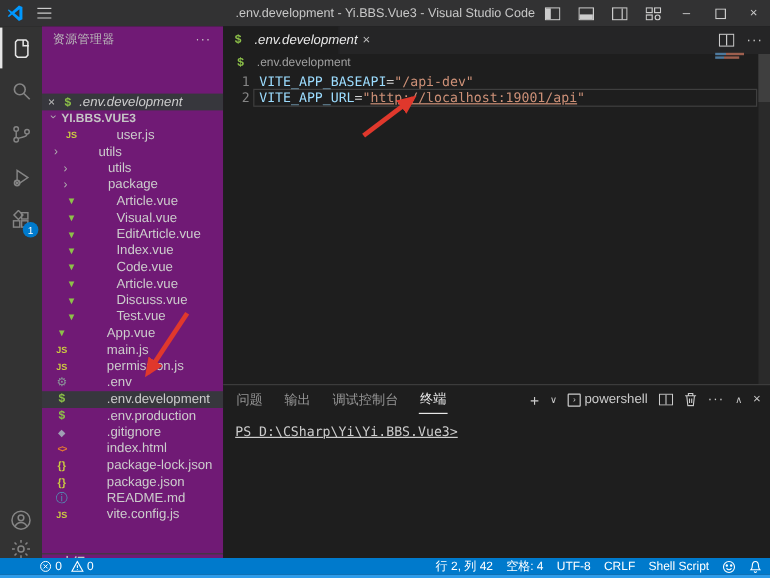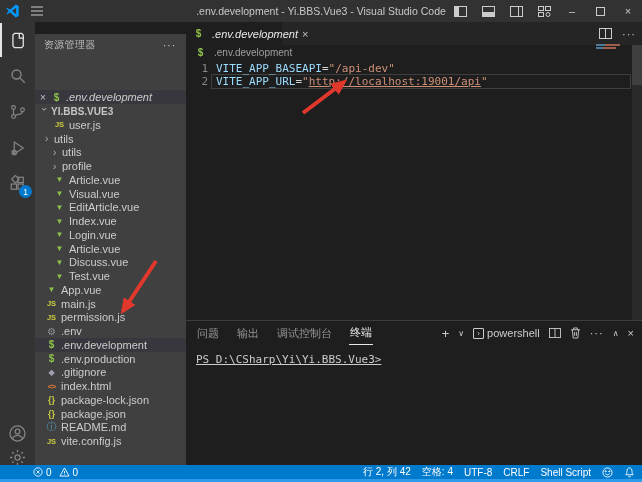--- a/index.html
+++ b/index.html
@@ -17,33 +17,33 @@
   .tb-btn { width:28px; height:22px; display:flex; align-items:center; justify-content:center; color:#cccccc; cursor:pointer; }
 
   
   .activitybar { position:absolute; left:0; top:22px; width:35px; height:443px; background:#333333; }
   .ab-item { position:absolute; left:0; width:35px; height:34px; display:flex; align-items:center; justify-content:center; cursor:pointer; color:#858585; }
   .ab-item.active { color:#e7e7e7; border-left:2px solid #e7e7e7; }
   .ab-badge { position:absolute; right:3px; bottom:3px; min-width:13px; height:13px; border-radius:50%;
               background:#007acc; color:#fff; font-size:8.5px; display:flex; align-items:center; justify-content:center; }
 
   
-  .sidebar { position:absolute; left:35px; top:34px; width:151px; height:443px; background:#404040; color:#cccccc; overflow:hidden; }
+  .sidebar { position:absolute; left:35px; top:22px; width:151px; height:443px; background:#701a75; color:#cccccc; overflow:hidden; }
   .sb-header { position:absolute; left:0; top:0; width:151px; height:22px; display:flex; align-items:center; padding-left:9px;
                font-size:10px; color:#bbbbbb; letter-spacing:.3px; }
   .sb-header .more { position:absolute; right:10px; top:0; height:22px; display:flex; align-items:center; color:#cccccc; cursor:pointer; letter-spacing:1px; }
   .sb-section { position:absolute; left:0; width:151px; height:14px; display:flex; align-items:center; gap:3px;
                 font-size:10px; font-weight:bold; color:#c5c5c5; padding-left:4px; cursor:pointer; }
   .chev { display:inline-block; width:9px; font-size:10px; color:#b0b0b0; transform-origin:50% 55%; font-weight:normal; }
   .chev.down { transform:rotate(90deg); }
   .oe-item { position:absolute; left:0; top:56px; width:151px; height:14px; background:#37373d;
              display:flex; align-items:center; font-size:11px; cursor:pointer; }
   .oe-close { width:10px; margin-left:5px; color:#c0c0c0; font-size:10px; }
   .tree { position:absolute; left:0; top:84px; width:151px; }
-  .trow { height:13.75px; display:flex; align-items:center; font-size:11px; color:#cccccc; cursor:pointer; white-space:nowrap; }
+  .trow { height:13.75px; display:flex; align-items:center; font-size:11px; color:#cccccc; cursor:pointer; white-space:nowrap;gap:28px; }
   .trow.selected { background:#37373d; }
   .fi { display:inline-flex; width:13px; justify-content:center; margin-right:3px; font-size:9px; flex:none; }
   .fi-js { color:#cbcb41; font-weight:bold; font-size:7.5px; }
   .fi-vue { color:#8dc149; font-size:8px; }
   .fi-shell { color:#8dc149; font-weight:bold; font-size:10px; }
   .fi-gear { color:#8a9199; font-size:10px; }
   .fi-diamond { color:#a0a0b4; font-size:8px; }
   .fi-html { color:#e37933; font-weight:bold; font-size:8px; letter-spacing:-1px; }
   .fi-braces { color:#cbcb41; font-weight:bold; font-size:9px; }
   .fi-info { color:#519aba; font-size:10px; }
@@ -227,41 +227,41 @@
         <div class="trow" style="padding-left: 10px;">
           <span class="chev">›</span>
           <span>utils</span>
         </div>
         <div class="trow" style="padding-left: 18px;">
           <span class="chev">›</span>
           <span>utils</span>
         </div>
         <div class="trow" style="padding-left: 18px;">
           <span class="chev">›</span>
-          <span>profile</span>
+          <span>package</span>
         </div>
         <div class="trow" style="padding-left: 18px;">
           <span class="fi fi-vue">▼</span>
           <span>Article.vue</span>
         </div>
         <div class="trow" style="padding-left: 18px;">
           <span class="fi fi-vue">▼</span>
           <span>Visual.vue</span>
         </div>
         <div class="trow" style="padding-left: 18px;">
           <span class="fi fi-vue">▼</span>
           <span>EditArticle.vue</span>
         </div>
         <div class="trow" style="padding-left: 18px;">
           <span class="fi fi-vue">▼</span>
           <span>Index.vue</span>
         </div>
         <div class="trow" style="padding-left: 18px;">
           <span class="fi fi-vue">▼</span>
-          <span>Login.vue</span>
+          <span>Code.vue</span>
         </div>
         <div class="trow" style="padding-left: 18px;">
           <span class="fi fi-vue">▼</span>
           <span>Article.vue</span>
         </div>
         <div class="trow" style="padding-left: 18px;">
           <span class="fi fi-vue">▼</span>
           <span>Discuss.vue</span>
         </div>
         <div class="trow" style="padding-left: 18px;">

